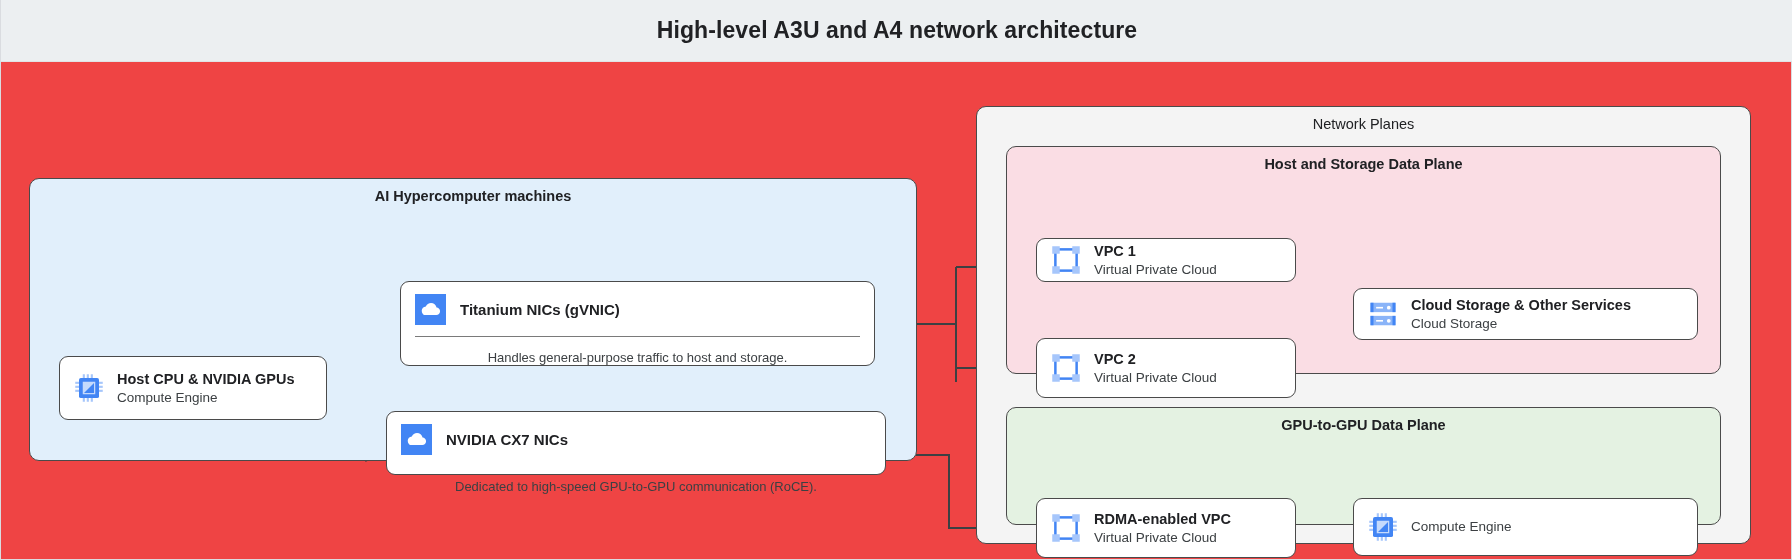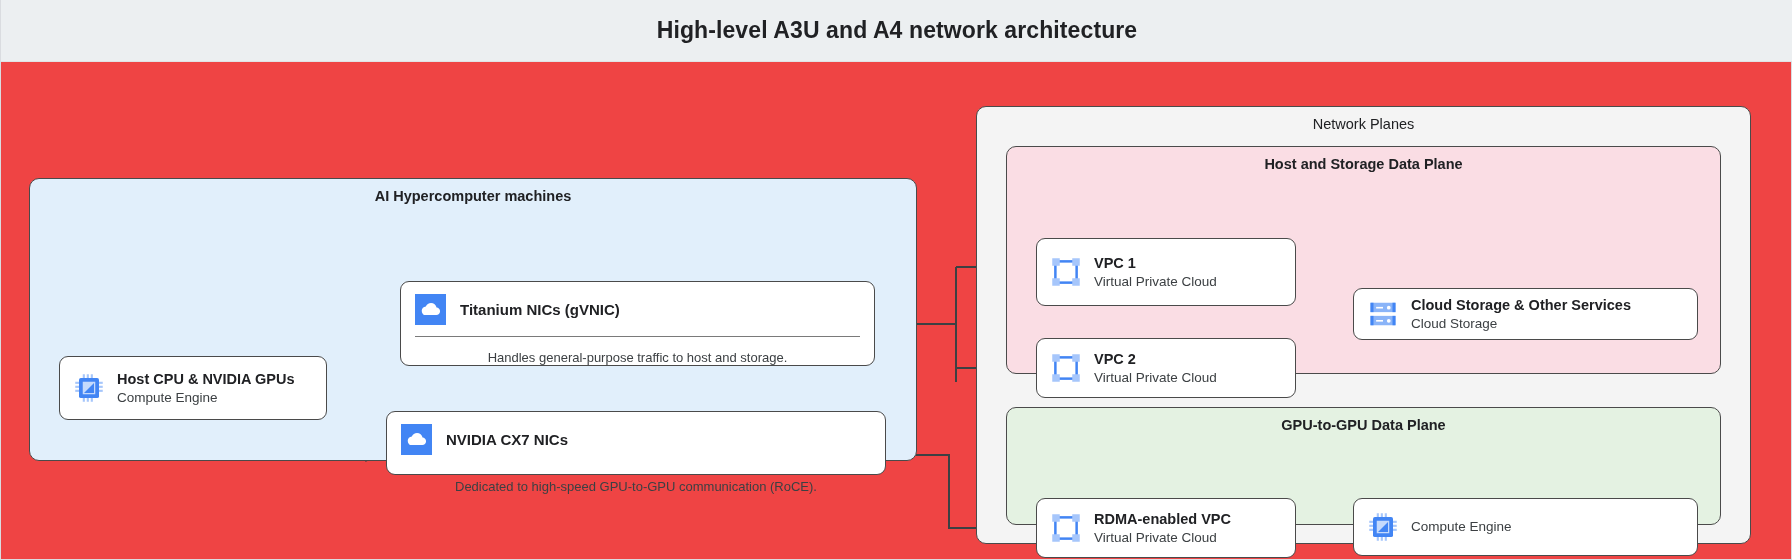--- a/index.html
+++ b/index.html
@@ -77,21 +77,21 @@
     display: flex;
     align-items: center;
     padding: 0 14px;
     gap: 13px;
   }
   .node .txt { display: flex; flex-direction: column; justify-content: center; gap: 2px; }
   .node .t1 { font-size: 14.5px; font-weight: 700; color: #202124; line-height: 1.25; }
   .node .t2 { font-size: 13.5px; font-weight: 400; color: #3c4043; line-height: 1.25; }
 
   #node-host-cpu   { left: 58px;  top: 294px; width: 268px; height: 64px; }
-  #node-vpc1       { left: 1035px; top: 176px; width: 260px; height: 68px; }
+  #node-vpc1       { left: 1035px; top: 176px; width: 260px; height: 44px; }
   #node-vpc2       { left: 1035px; top: 276px; width: 260px; height: 60px; }
   #node-storage    { left: 1352px; top: 226px; width: 345px; height: 52px; }
   #node-rdma       { left: 1035px; top: 436px; width: 260px; height: 60px; }
   #node-other-mach { left: 1352px; top: 436px; width: 345px; height: 58px; }
 
   
   .panel {
     position: absolute;
     background: #ffffff;
     border: 1.6px solid #4a4a4a;

